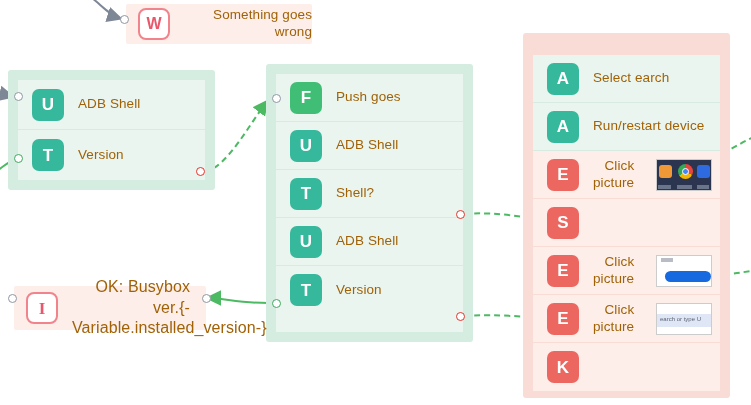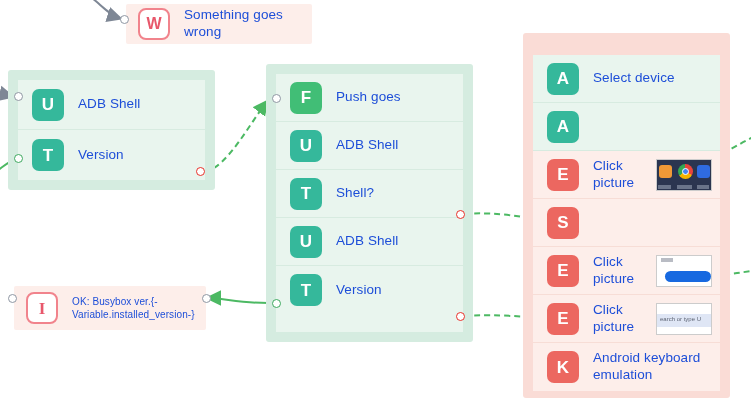--- a/index.html
+++ b/index.html
@@ -35,22 +35,22 @@
   .tile.teal{background:#35b89b;}
   .tile.green{background:#41be76;}
   .tile.red{background:#ec6760;}
   .tile.outline-pink{
     background:#ffffff;border:2px solid #f1838c;color:#e8576b;
     border-radius:8px;font-size:16px;
   }
   .tile.outline-pink.serif{font-family:"Liberation Serif","DejaVu Serif",serif;font-size:17px;}
 
   .label{
-    margin-left:14px;color:#1d4ed8;font-size:13.5px;line-height:1.25;
-    letter-spacing:.1px;white-space:pre-line;
+    margin-left:14px;color:#a16207;font-size:13.5px;line-height:1.25;
+    letter-spacing:.1px;white-space:pre-line;text-align:right;
   }
 
   .thumb{
     position:absolute;right:8px;top:50%;transform:translateY(-50%);
     width:56px;height:32px;background:#ffffff;border:1px solid #ccc;
     box-sizing:border-box;overflow:hidden;
   }
 
   
   .solo{position:absolute;display:flex;align-items:center;box-sizing:border-box;background:#fdeeea;border-radius:2px;}
@@ -161,35 +161,36 @@
       </div>
     </div>
   </div>
   <div class="port gray" style="left:272px;top:94px;"></div>
   <div class="port red" style="left:456px;top:210px;"></div>
   <div class="port green" style="left:272px;top:299px;"></div>
   <div class="port red" style="left:456px;top:312px;"></div>
 
   <div class="solo" style="left:14px;top:286px;width:192px;height:44px;padding-left:12px;">
     <div class="tile outline-pink serif">I</div>
-    <div class="label" style="font-size:10px;line-height:1.3;max-width:118px;">OK: Busybox ver.{-Variable.installed_version-}</div>
+    <div class="label" style="font-size:16px;line-height:1.3;max-width:118px;">OK: Busybox ver.{-Variable.installed_version-}</div>
   </div>
   <div class="port gray" style="left:8px;top:294px;"></div>
   <div class="port gray" style="left:202px;top:294px;"></div>
 
   <div class="group pink" style="left:523px;top:33px;width:207px;height:365px;">
     <div class="group-inner pink" style="left:10px;top:22px;width:187px;height:325px;">
 
       <div class="row green-row" style="height:48px;padding-left:14px;">
         <div class="tile teal">A</div>
-        <div class="label">Select device</div>
+        <div class="label">Select earch</div>
       </div>
 
       <div class="row green-row" style="height:48px;padding-left:14px;">
         <div class="tile teal">A</div>
+        <div class="label">Run/restart device</div>
       </div>
 
       <div class="row pink-row" style="height:48px;padding-left:14px;">
         <div class="tile red">E</div>
         <div class="label">Click
 picture</div>
         <div class="thumb">
           <div class="tn-home">
             <div class="ic" style="left:2px;background:#f19937;"></div>
             <div class="ic" style="left:40px;background:#2f6be0;"></div>
@@ -225,20 +226,18 @@
           <div class="tn-omnibox">
             <div class="bar">
                 <span>earch or type U</span>
               </div>
           </div>
         </div>
       </div>
 
       <div class="row pink-row" style="height:48px;padding-left:14px;">
         <div class="tile red">K</div>
-        <div class="label">Android keyboard
-emulation</div>
       </div>
 
     </div>
   </div>
 
 </div>
 
 </body></html>

